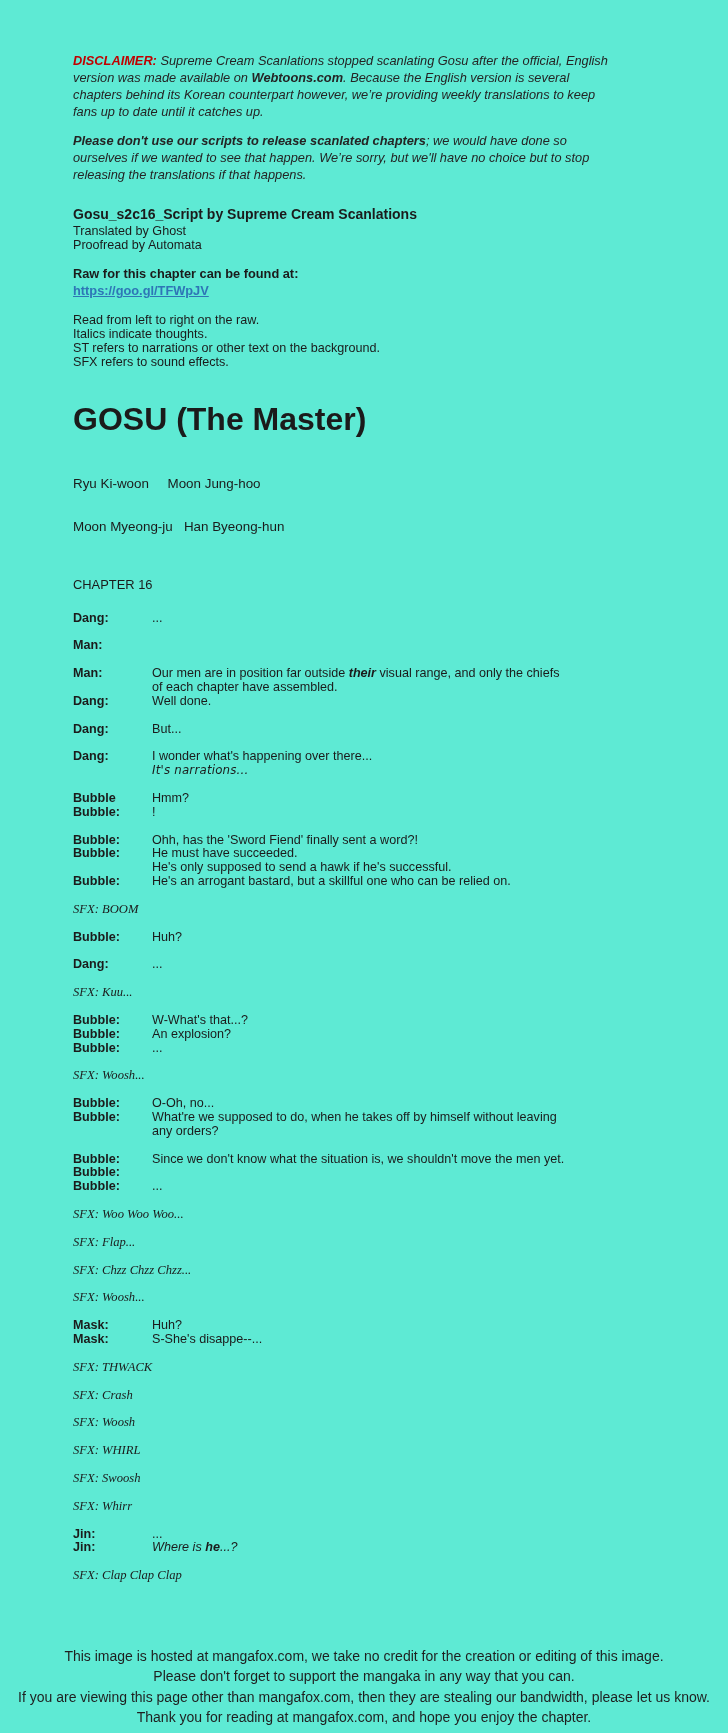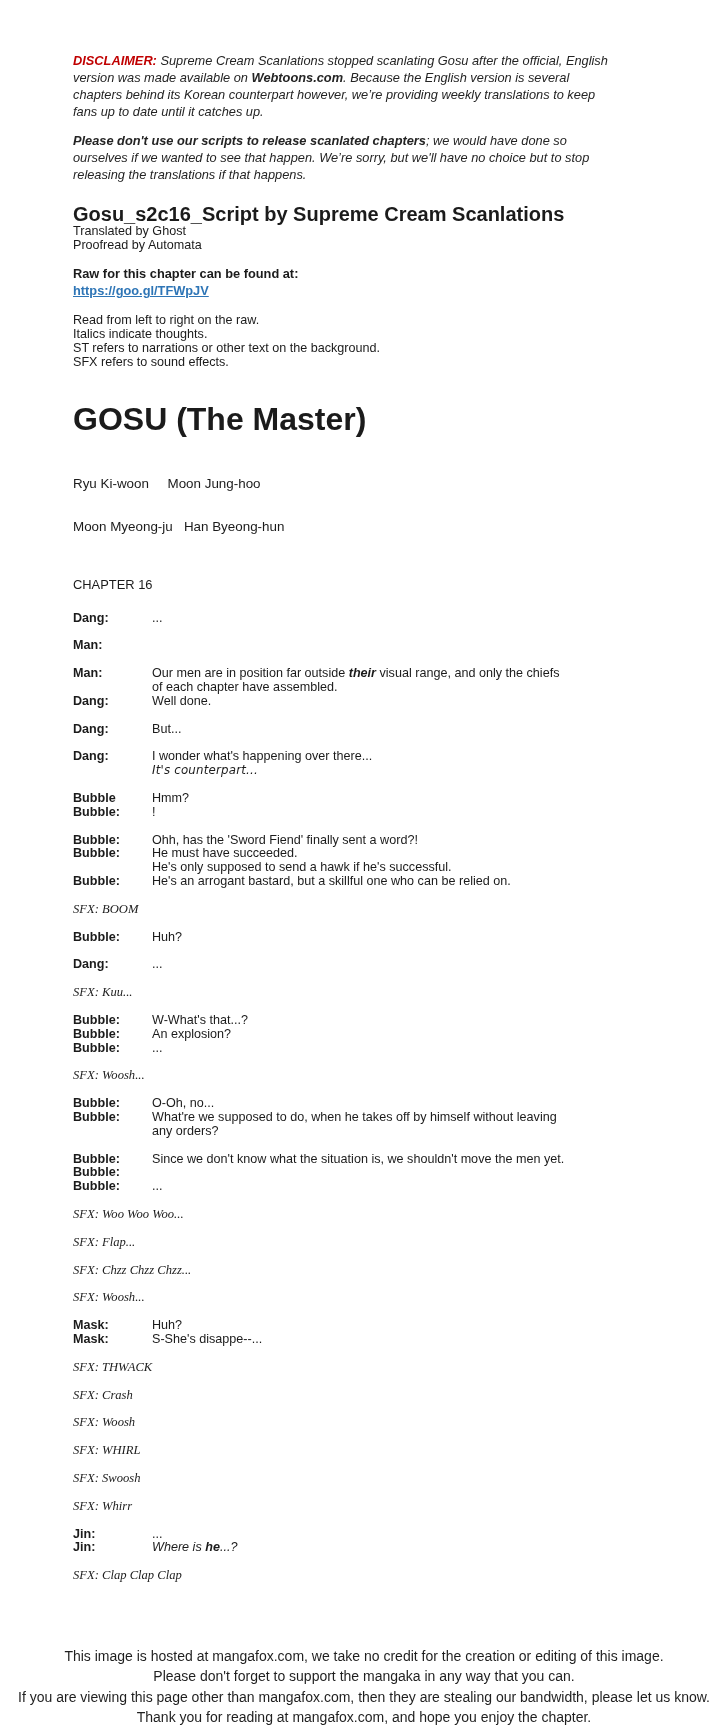--- a/index.html
+++ b/index.html
@@ -1,37 +1,37 @@
 <!DOCTYPE html>
 <html><head>
 <meta charset="utf-8">
 <style>
   html,body{margin:0;padding:0;background:#e9e9e9;}
   .page{
     position:relative;
     width:728px;height:1733px;
     margin:0 auto;
-    background:#ffffff;
+    background:#5eead4;
     font-family:"Liberation Sans", sans-serif;
     color:#1b1b1b;
     overflow:hidden;
   }
   .content{position:absolute;left:73px;top:52px;width:548px;}
 
   
   .disclaimer{font-style:italic;font-size:12.8px;line-height:17px;color:#242424;}
   .disclaimer p{margin:0 0 12px 0;}
   .disc-label{font-weight:bold;font-style:italic;}
   .b{font-weight:bold;}
   .i{font-style:italic;}
   .bi{font-weight:bold;font-style:italic;}
   .comic{font-family:"DejaVu Sans", sans-serif;font-style:italic;font-size:11.8px;letter-spacing:.2px;}
 
   
-  .doc-title{font-size:20px;font-weight:bold;margin-top:22px;line-height:19px;}
+  .doc-title{font-size:14px;font-weight:bold;margin-top:22px;line-height:19px;}
   .credit-line{font-size:12.6px;line-height:14px;}
   .raw-label{font-size:12.8px;font-weight:bold;margin-top:15px;line-height:14px;}
   .raw-link{font-size:12.8px;font-weight:bold;line-height:14px;color:#2E75B6;text-decoration:underline;cursor:pointer;display:inline-block;}
   .notes{margin-top:15px;font-size:12.6px;line-height:13.9px;}
   .series-title{font-size:32px;font-weight:bold;margin-top:35px;line-height:28px;}
   .credits{margin-top:15px;font-size:13.4px;line-height:14.5px;white-space:pre;}
   .season{font-size:12.9px;font-weight:bold;margin-top:26px;line-height:14px;}
   .chapter{font-size:12.9px;margin-top:14px;line-height:14px;}
 
   
@@ -106,21 +106,21 @@
         <div class="srow gap">
           <span class="lbl">Dang:</span>
           <span class="txt"><span>But...</span></span>
         </div>
         <div class="srow gap">
           <span class="lbl">Dang:</span>
           <span class="txt"><span>I wonder what's happening over there...</span></span>
         </div>
         <div class="srow">
           <span class="lbl"></span>
-          <span class="txt"><span class="comic">It's counterpart...</span></span>
+          <span class="txt"><span class="comic">It's narrations...</span></span>
         </div>
         <div class="srow gap">
           <span class="lbl">Bubble</span>
           <span class="txt"><span>Hmm?</span></span>
         </div>
         <div class="srow">
           <span class="lbl">Bubble:</span>
           <span class="txt"><span>!</span></span>
         </div>
         <div class="srow gap">

